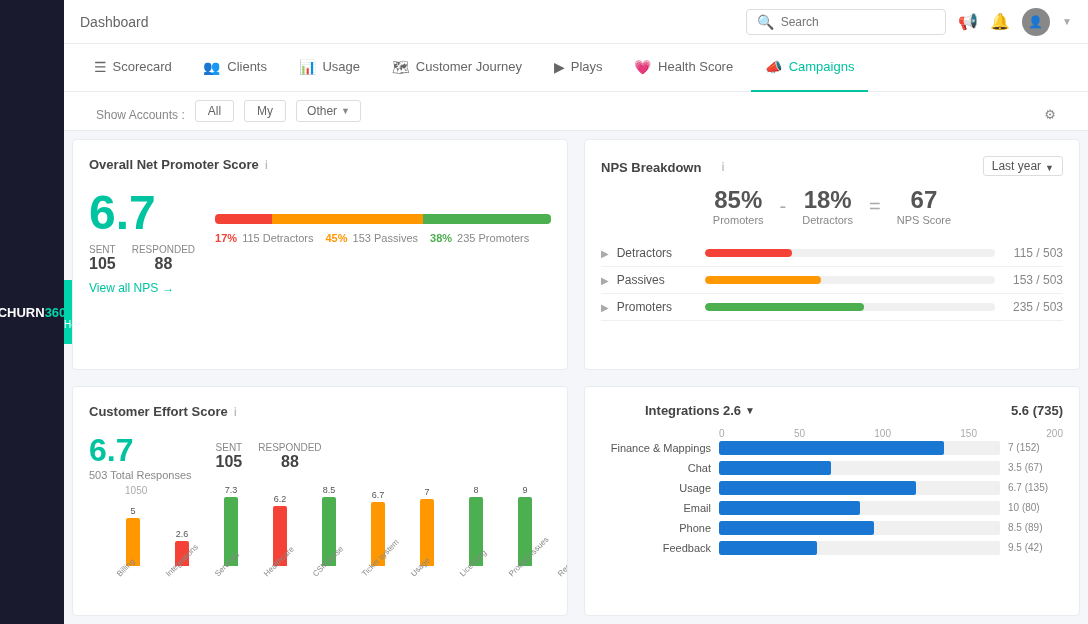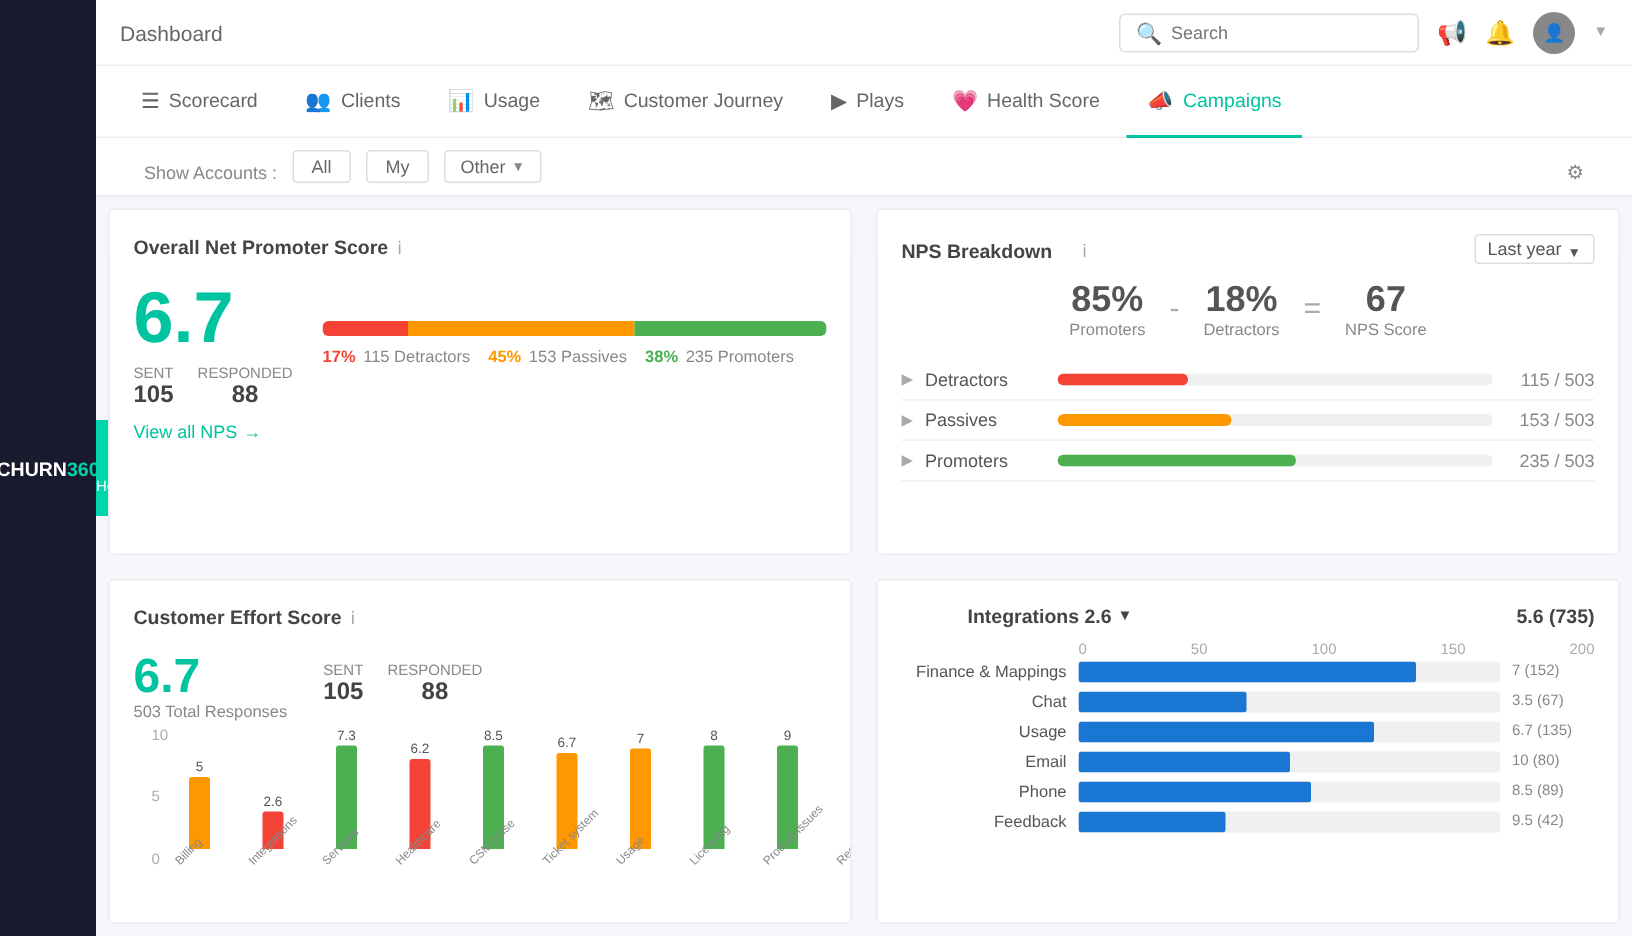--- a/index.html
+++ b/index.html
@@ -287,21 +287,21 @@
               <div class="stat-value">105</div>
             </div>
             <div class="stat-item">
               <div class="stat-label">RESPONDED</div>
               <div class="stat-value">88</div>
             </div>
           </div>
         </div>
 
         <div style="position:relative; margin-top:4px;">
-          <div style="display:flex; font-size:10px; color:#aaa; margin-bottom:2px; margin-left:12px; flex-direction:column; position:absolute; left:0; top:0; bottom:24px; justify-content:space-between;">
+          <div style="display:flex; font-size:10px; color:#aaa; margin-bottom:2px; margin-left:36px; flex-direction:row; position:absolute; left:0; top:0; bottom:24px; justify-content:space-between;">
             <span>10</span>
             <span>5</span>
             <span>0</span>
           </div>
           <div id="ces-bar-chart" style="display:flex; align-items:flex-end; gap:5px; height:120px; margin-left:22px; padding-bottom:24px;">
               <div style="display: flex; flex-direction: column; align-items: center; flex: 1 1 0%; justify-content: flex-end; height: 100%;">
     <span style="font-size:9px;color:#555;margin-bottom:2px;">5</span>
     <div style="width:14px;height:48px;background:#ff9800;border-radius:2px 2px 0 0;"></div>
     <div style="font-size:8px;color:#888;transform:rotate(-45deg);transform-origin:top left;margin-top:6px;white-space:nowrap;width:40px;margin-left:4px;">Billing</div>
   </div>

